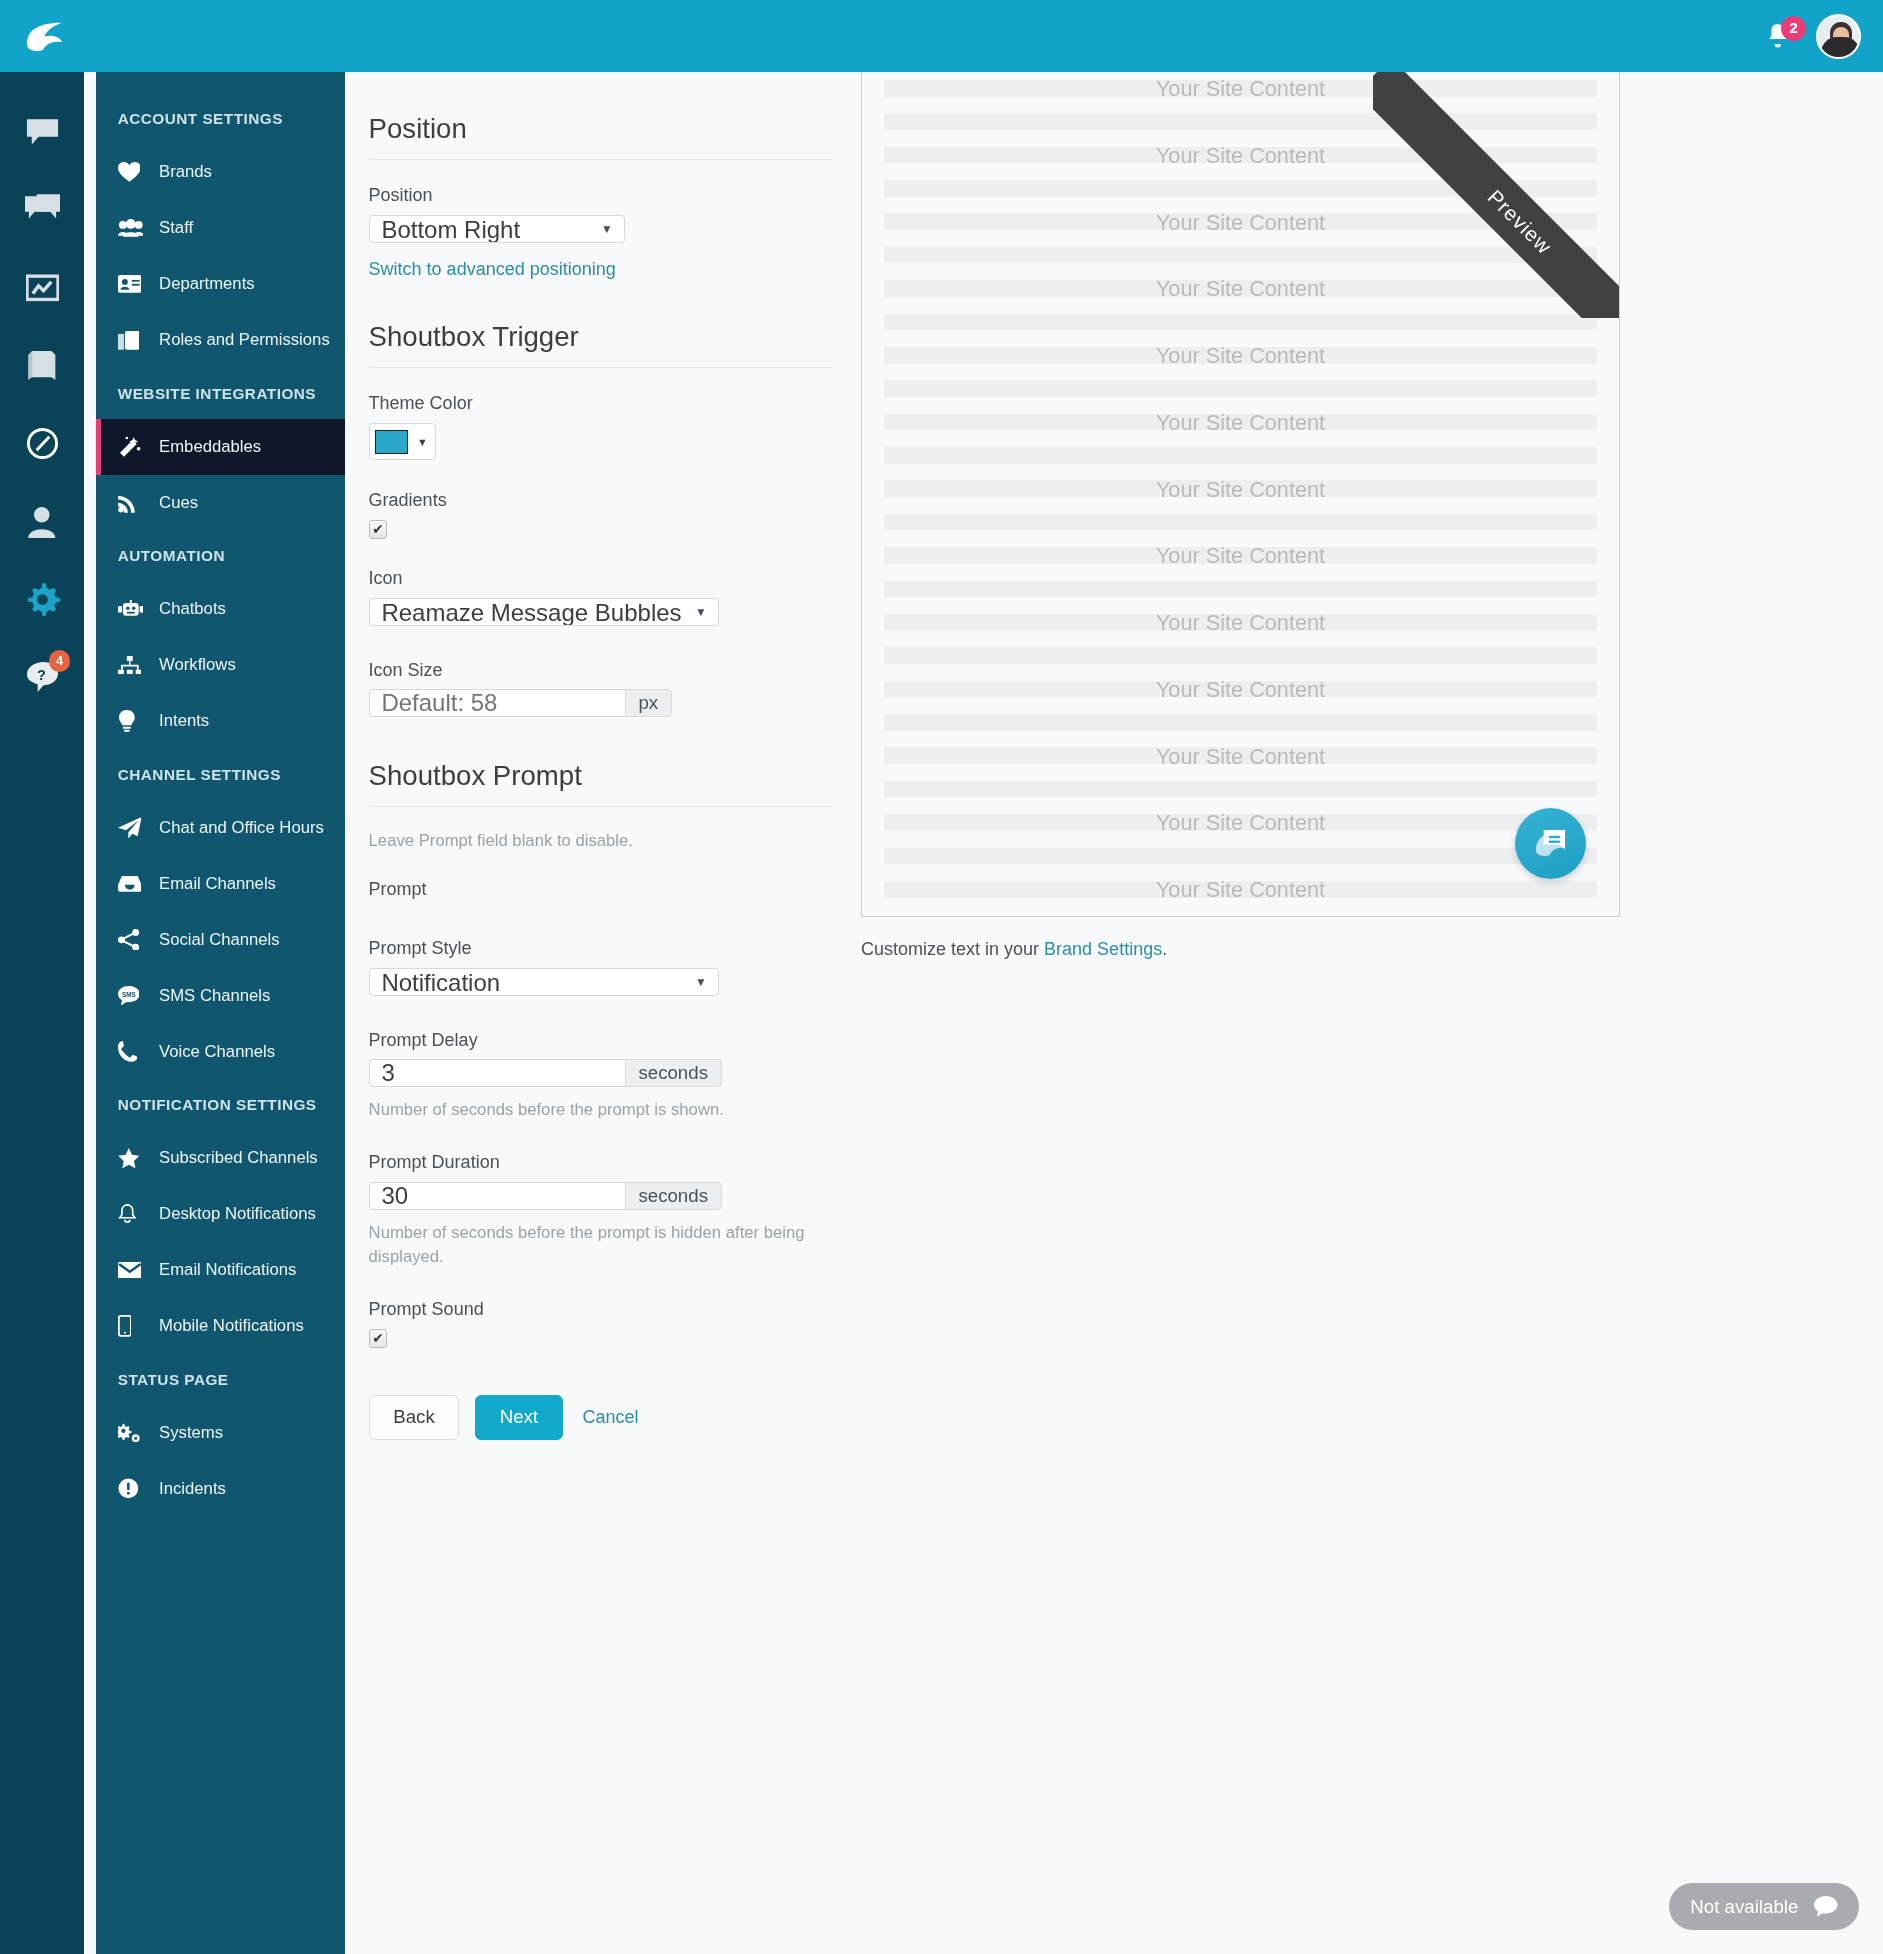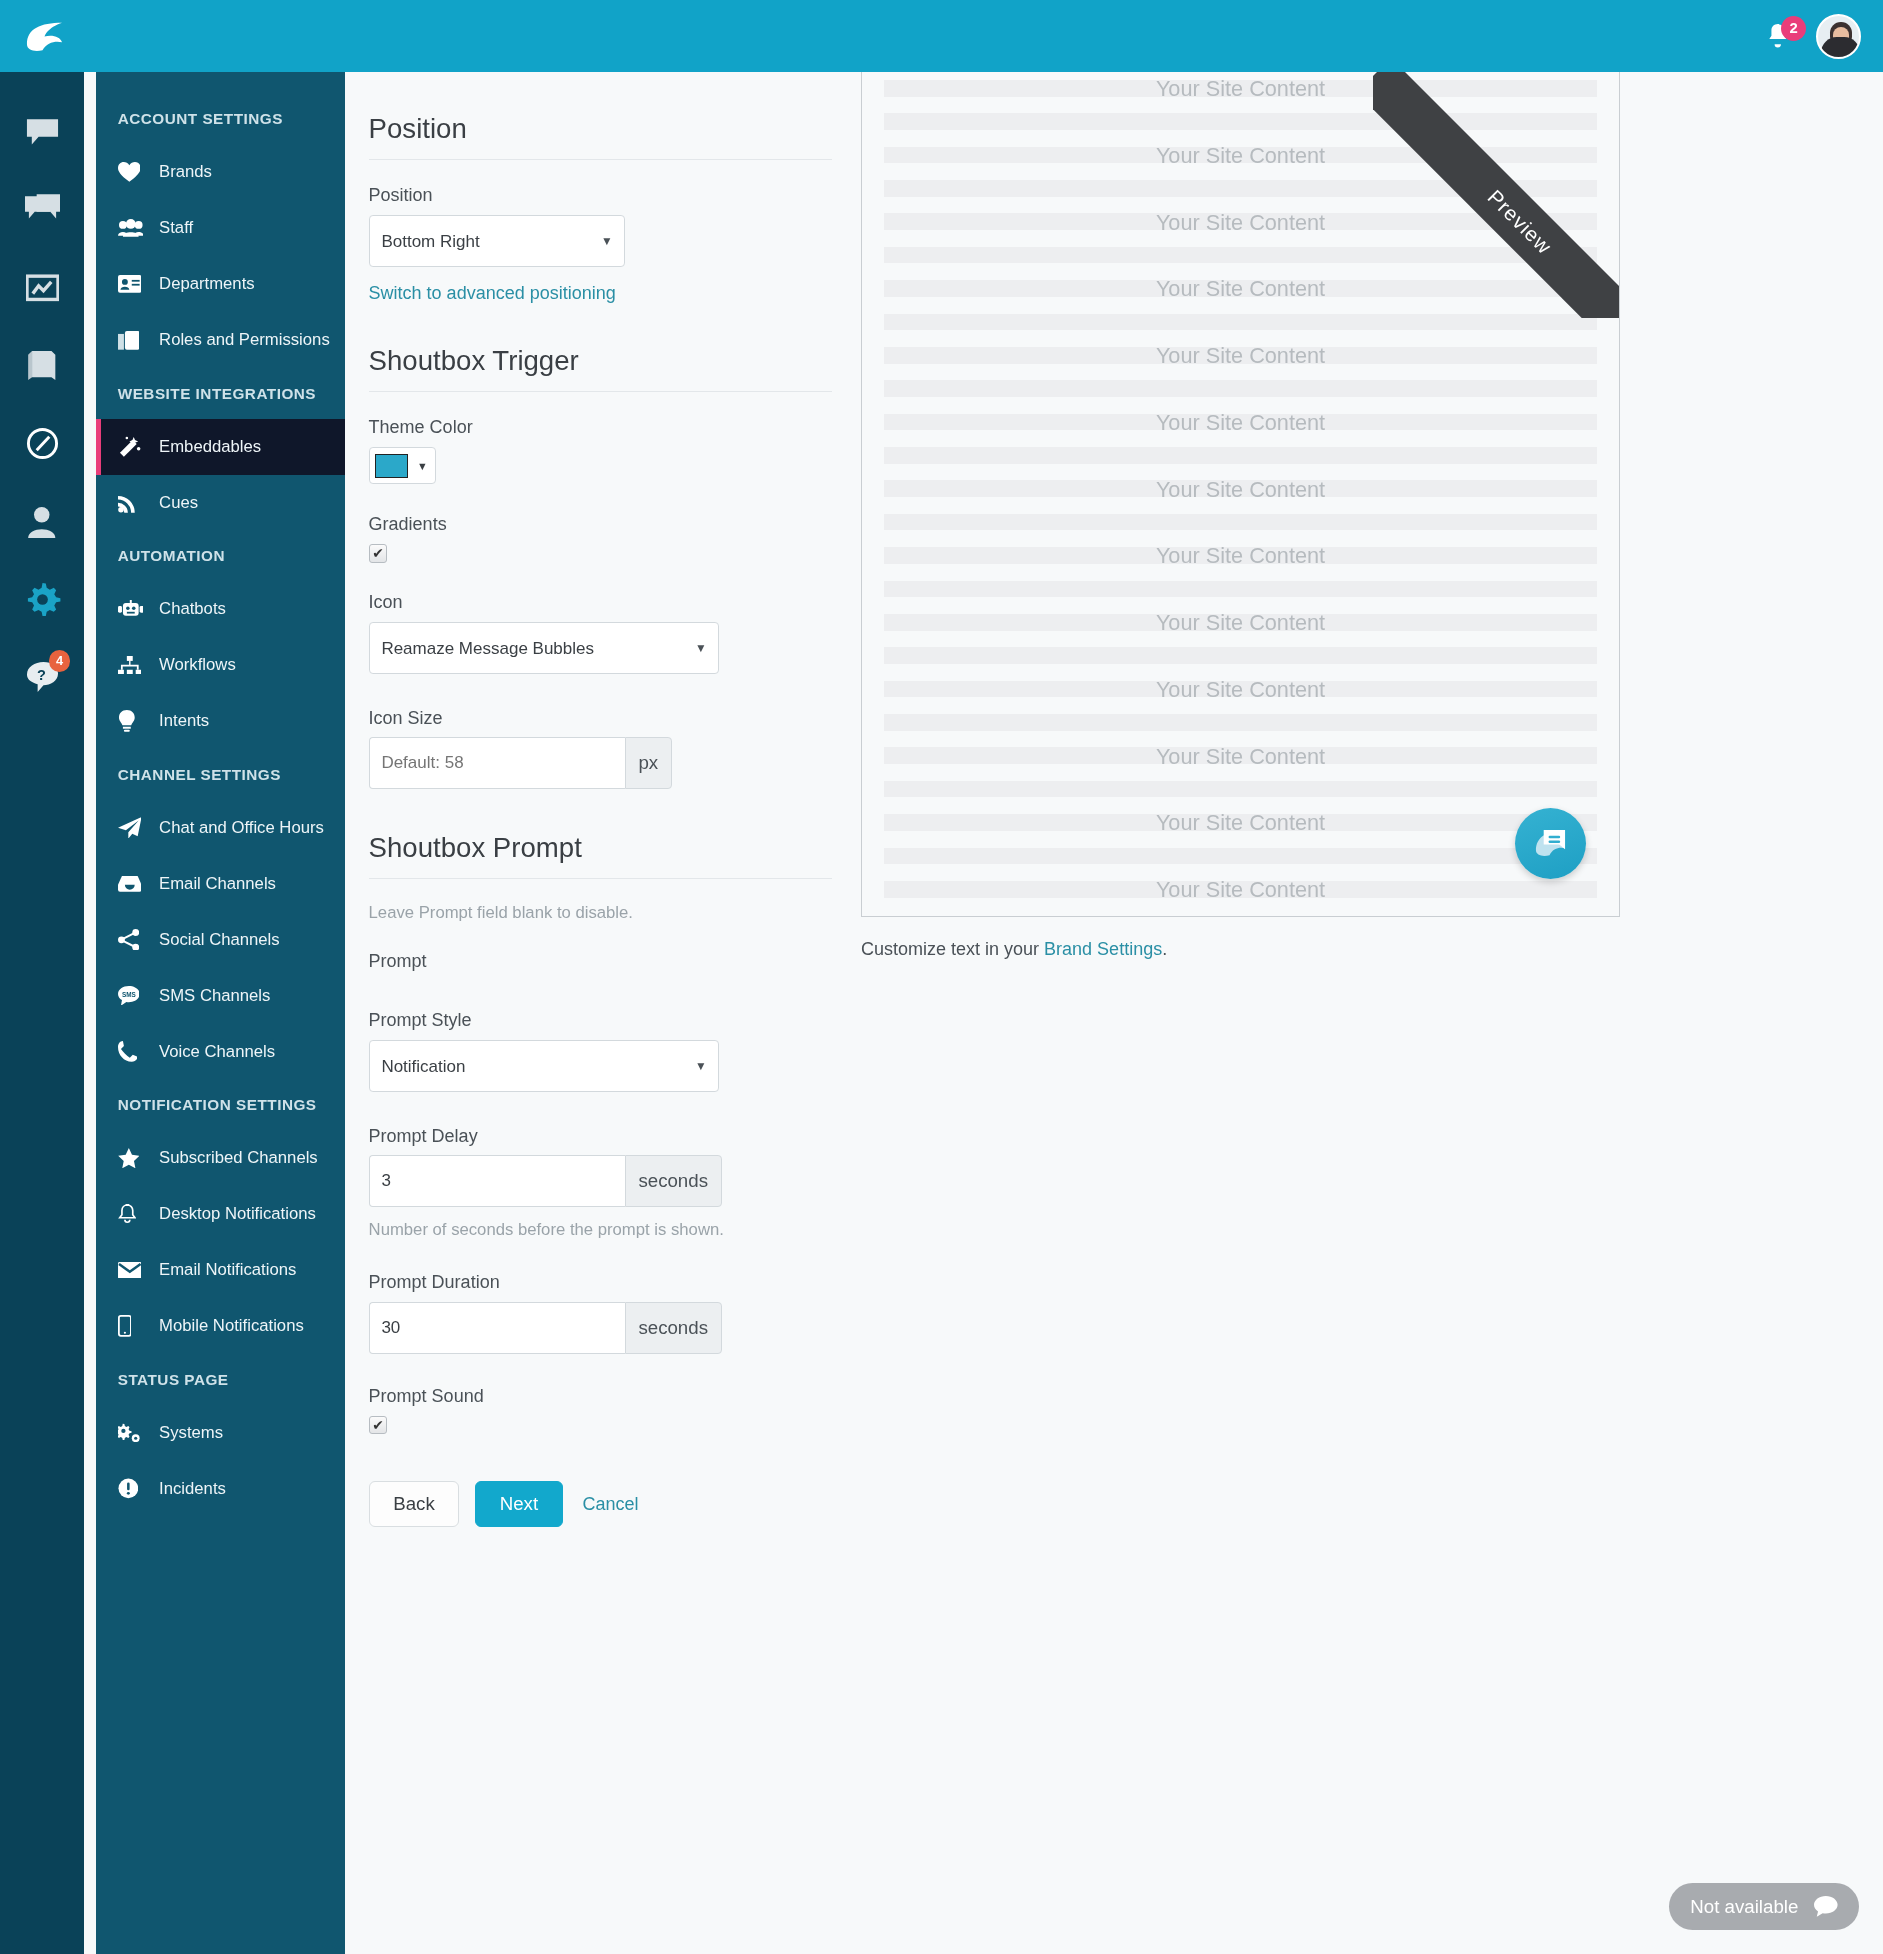--- a/index.html
+++ b/index.html
@@ -113,22 +113,22 @@
   .sec-title.tight { margin-bottom: 21.7px; }
   .field-label {
     font-size: 18px; color: #4a5157; margin-bottom: 8.9px;
   }
   .helper {
     font-size: 16.7px; color: #9aa3a9; margin-top: 8.9px; width: 463px; line-height: 1.45;
   }
   .helper.top { margin-top: 0; margin-bottom: 25.6px; }
   select.ctrl, input.ctrl {
     font-family: "Liberation Sans", sans-serif;
-    font-size: 17px; color: #3a3f44;
-    height: 52px; padding: 0 11.8px;
+    font-size: 24px; color: #3a3f44;
+    height: 28px; padding: 0 11.8px;
     border: 1px solid #d3d9dd; border-radius: 3.9px;
     background: #fff; outline: none;
   }
   select.ctrl { appearance: none; -webkit-appearance: none; padding-right: 33px; }
   .select-wrap { position: relative; display: inline-block; margin-bottom: 15.8px; }
   .select-wrap .caret {
     position: absolute; right: 11.8px; top: 50%; transform: translateY(-50%);
     font-size: 11.8px; color: #4a5157; pointer-events: none;
   }
   .link {
@@ -583,20 +583,21 @@
     </div>
     <div class="helper">Number of seconds before the prompt is shown.</div>
 
     <div class="gap-md"></div>
 
     <div class="field-label">Prompt Duration</div>
     <div class="input-group">
       <input class="ctrl" type="text" value="30" style="">
       <span class="addon">seconds</span>
     </div>
+    <div class="helper">Number of seconds before the prompt is hidden after being displayed.</div>
 
     <div class="gap-md"></div>
 
     <div class="field-label">Prompt Sound</div>
     <span class="chk">✔</span>
 
     <div class="btn-row">
       <button class="btn btn-default">Back</button>
       <button class="btn btn-primary">Next</button>
       <button class="btn-link">Cancel</button>

